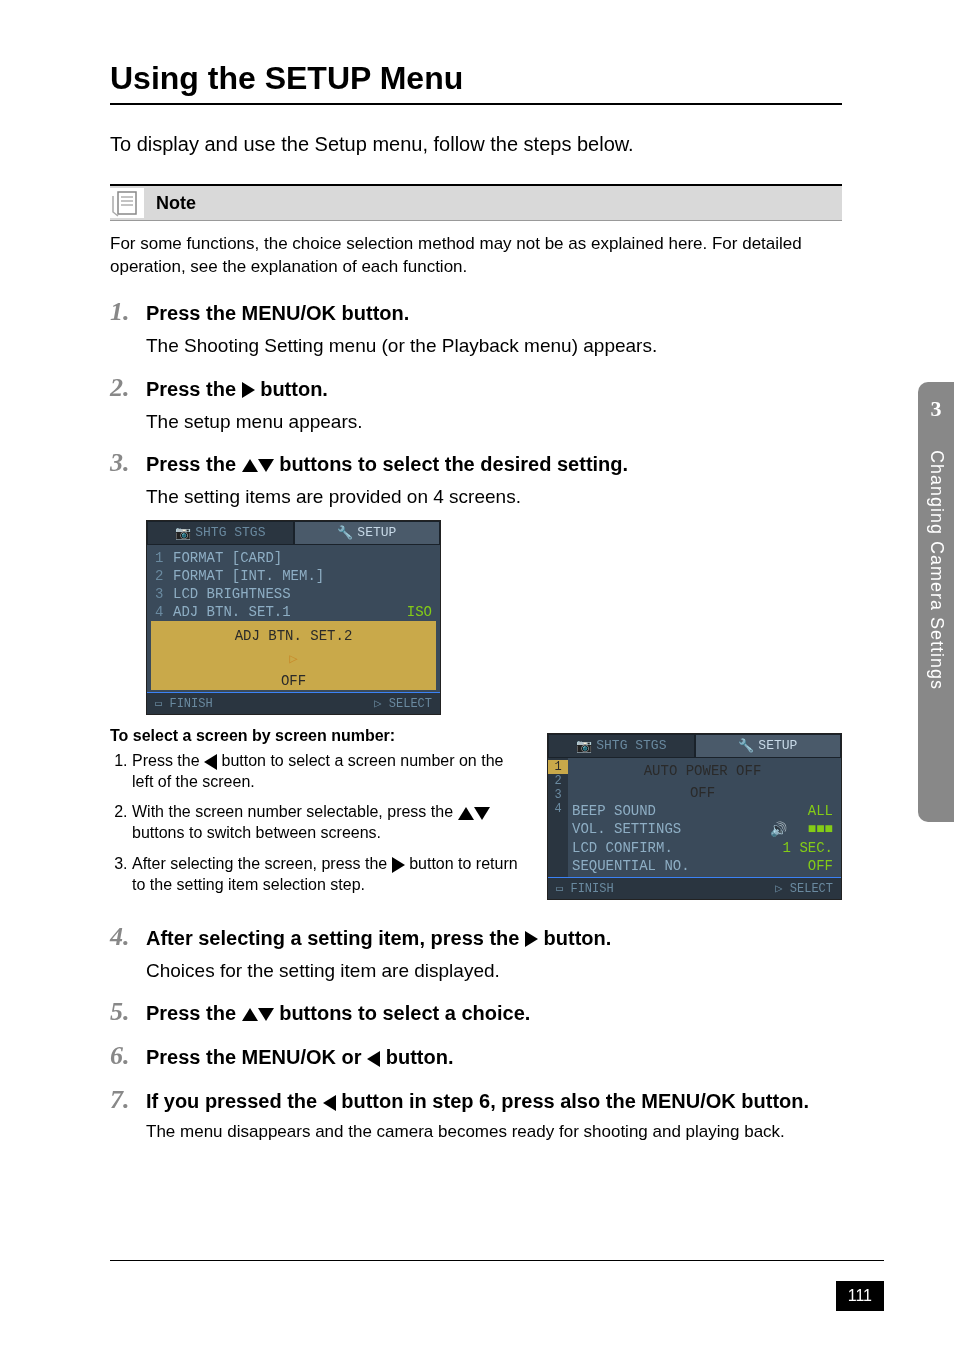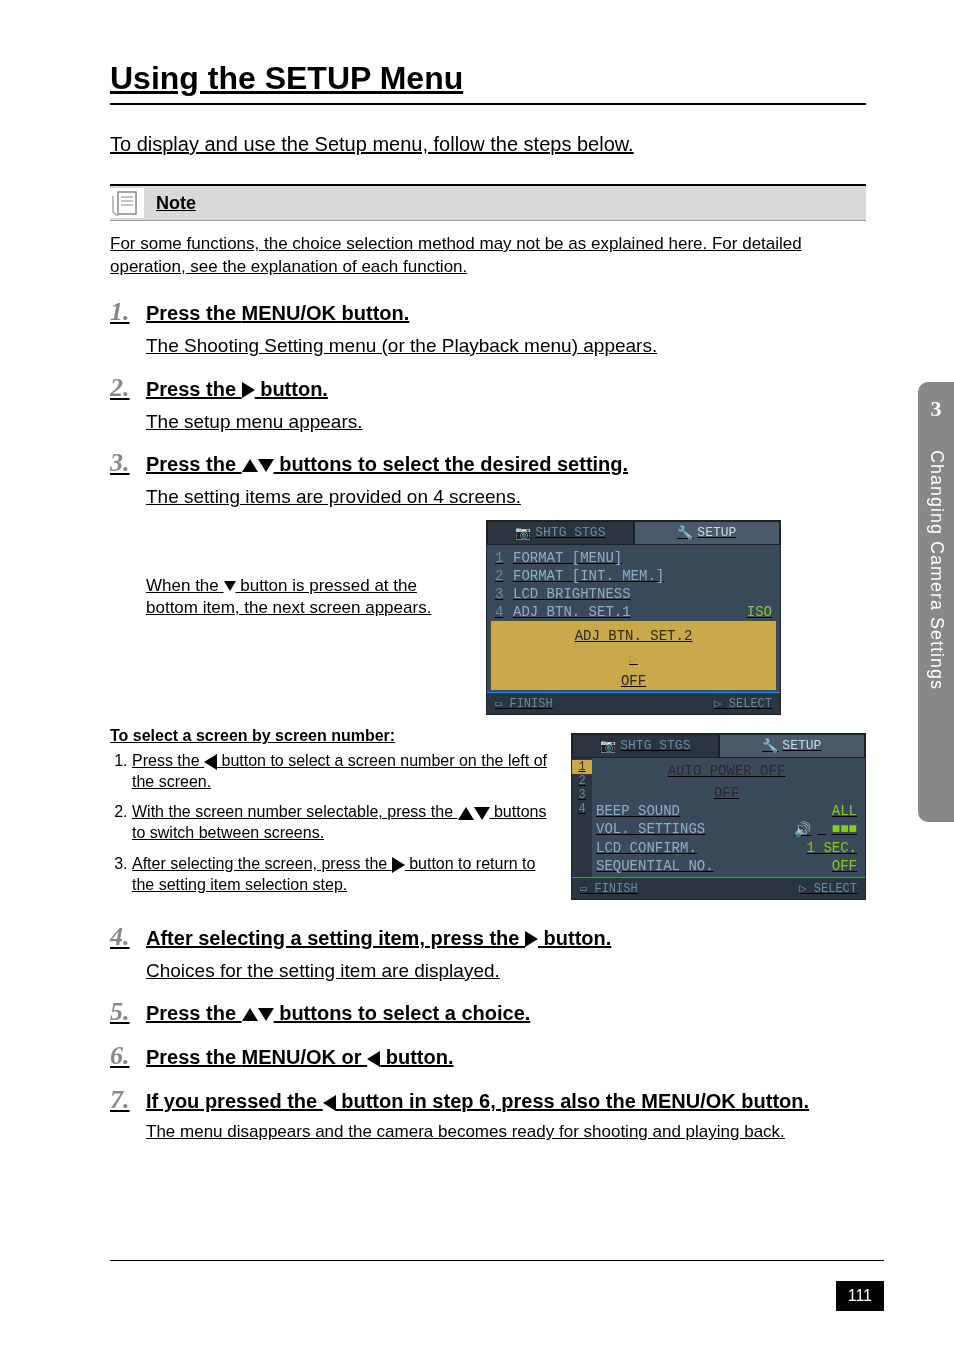--- a/index.html
+++ b/index.html
@@ -5,23 +5,22 @@
   * { margin: 0; padding: 0; box-sizing: border-box; }
   body {
     font-family: Arial, Helvetica, sans-serif;
     background: #fff;
     width: 954px;
     height: 1351px;
     position: relative;
     color: #000;
   }
   .page {
-    padding: 60px 88px 0 110px;
+    padding: 60px 112px 0 110px;
     position: relative;
-    text-decoration: underline;
   }
   .title {
     font-size: 32px;
     font-weight: bold;
     font-family: Arial, Helvetica, sans-serif;
     border-bottom: 2px solid #000;
     padding-bottom: 6px;
     margin-bottom: 28px;
   }
   .intro {
@@ -312,39 +311,36 @@
     <div class="step">
       <div class="step-head">
         <span class="step-num">3.</span>
         <span class="step-title">
           <span>Press the </span><span class="inline-triangle tri-up"></span><span class="inline-triangle tri-down"></span><span> buttons to select the desired setting.</span>
         </span>
       </div>
       <p class="step-body">The setting items are provided on 4 screens.</p>
 
       <div class="step3-row">
-        <div class="whentext">
-          <span>When the </span><span class="inline-triangle tri-down" style="border-top-color:#000; border-left-width:6px; border-right-width:6px; border-top-width:10px;"></span><span> button is pressed at the bottom item, the next screen appears.</span>
-        </div>
 
         <div class="lcd">
           <div class="lcd-tabbar">
             <div class="lcd-tab">
               <span>📷</span>
               <span>SHTG STGS</span>
             </div>
             <div class="lcd-tab active">
               <span>🔧</span>
               <span>SETUP</span>
             </div>
           </div>
           <div class="lcd-items">
             <div class="lcd-row">
                 <span class="lcd-rownum">1</span>
-                <span class="lcd-label">FORMAT  [MENU]</span>
+                <span class="lcd-label">FORMAT  [CARD]</span>
                 <span class="lcd-val"></span>
               </div>
             <div class="lcd-row">
                 <span class="lcd-rownum">2</span>
                 <span class="lcd-label">FORMAT  [INT. MEM.]</span>
                 <span class="lcd-val"></span>
               </div>
             <div class="lcd-row">
                 <span class="lcd-rownum">3</span>
                 <span class="lcd-label">LCD BRIGHTNESS</span>

